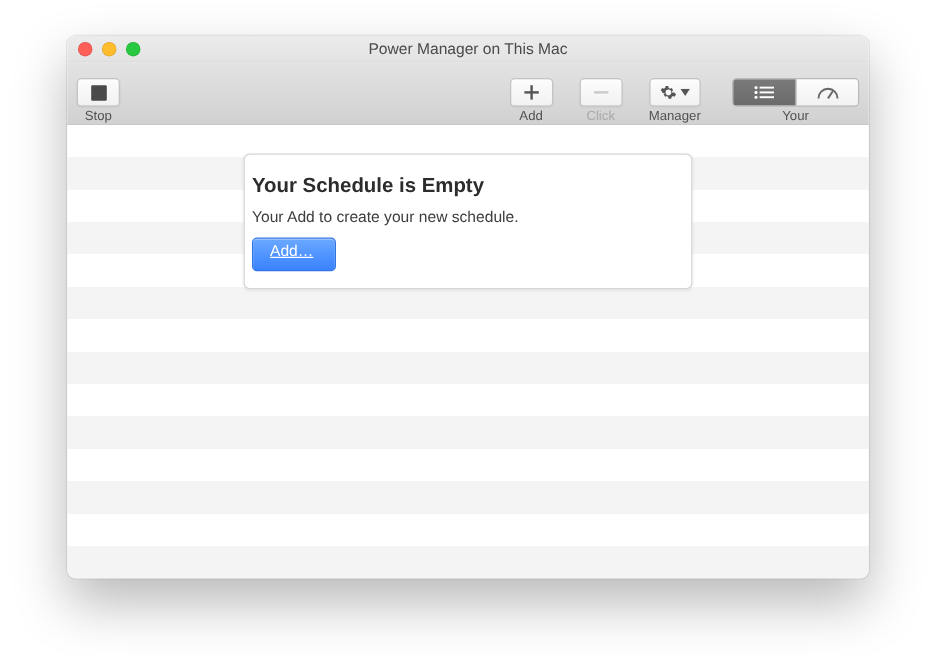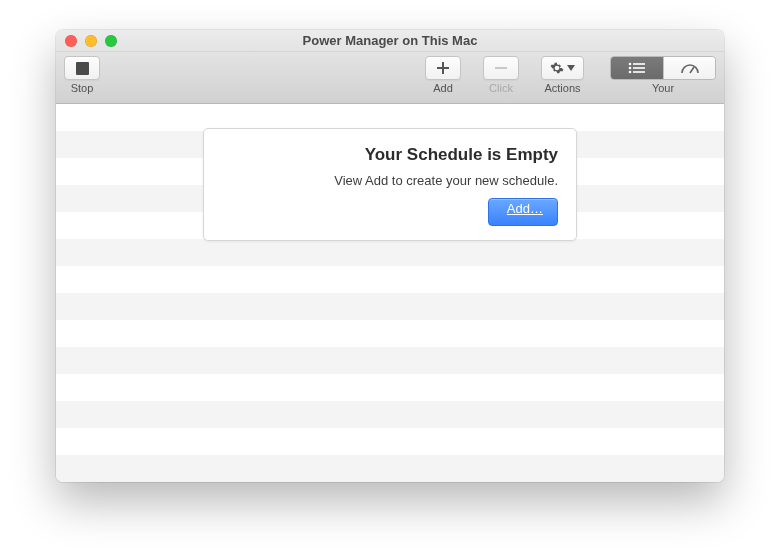--- a/index.html
+++ b/index.html
@@ -43,28 +43,27 @@
   .tl.red { background: #ff5f57; box-shadow: inset 0 0 0 0.5px rgba(0,0,0,0.15);}
   .tl.yellow { background: #ffbd2e; box-shadow: inset 0 0 0 0.5px rgba(0,0,0,0.15);}
   .tl.green { background: #28c940; box-shadow: inset 0 0 0 0.5px rgba(0,0,0,0.15);}
   .title {
     position: absolute;
     left: 0; right: 0;
     text-align: center;
     font-size: 13px;
     color: #4a4a4a;
     pointer-events: none;
-    font-weight: bold;
   }
   .toolbar {
     height: 52px;
     background: linear-gradient(#e3e3e3, #d1d1d1);
     border-bottom: 1px solid #b7b7b7;
     display: flex;
-    align-items: flex-start;
+    align-items: flex-end;
     padding: 4px 8px 0 8px;
     font-size: 11px;
     color: #525252;
   }
   .tb-group {
     display: flex;
     flex-direction: column;
     align-items: center;
   }
   .tb-label { margin-top: 2px; font-size: 11px; }
@@ -125,21 +124,21 @@
     position: absolute;
     left: 50%;
     top: 24px;
     transform: translateX(-50%);
     width: 374px;
     background: #fff;
     border: 1px solid #d6d6d6;
     border-radius: 5px;
     box-shadow: 0 1px 3px rgba(0,0,0,0.06);
     padding: 16px 18px 14px 6px;
-    text-align: right;
+    text-align: left;
   }
   .panel h2 {
     font-size: 17px;
     font-weight: 700;
     color: #2c2c2c;
     margin-bottom: 8px;
   }
   .panel p {
     font-size: 13px;
     color: #3d3d3d;
@@ -208,21 +207,21 @@
         <div class="tbtn">
           <span class="gear-dd">
             <svg width="14" height="14" viewBox="0 0 24 24">
               <path fill="#555" d="M12 8a4 4 0 100 8 4 4 0 000-8zm9 4a7 7 0 01-.1 1.2l2.1 1.6-2 3.4-2.5-1a7 7 0 01-2 1.2l-.4 2.6h-4l-.4-2.6a7 7 0 01-2-1.2l-2.5 1-2-3.4 2.1-1.6A7 7 0 013 12a7 7 0 01.1-1.2L1 9.2l2-3.4 2.5 1a7 7 0 012-1.2L7.9 3h4l.4 2.6a7 7 0 012 1.2l2.5-1 2 3.4-2.1 1.6c.07.4.1.8.1 1.2z"></path>
             </svg>
             <svg width="8" height="6" viewBox="0 0 8 6">
               <path fill="#555" d="M0 0h8L4 6z"></path>
             </svg>
           </span>
         </div>
-        <div class="tb-label">Actions</div>
+        <div class="tb-label">Manager</div>
       </div>
     </div>
 
     <div class="tb-spacer" style="max-width:26px;"></div>
 
     <div class="tb-group">
       <div class="seg">
         <div class="segbtn active">
           <svg width="18" height="12" viewBox="0 0 18 12">
             <g fill="#fff">
@@ -244,18 +243,18 @@
       </div>
       <div class="tb-label">Your</div>
     </div>
 
   </div>
 
   <div class="content">
     <div class="stripes"></div>
     <div class="panel">
       <h2>Your Schedule is Empty</h2>
-      <p>View Add to create your new schedule.</p>
+      <p>Your Add to create your new schedule.</p>
       <div class="primary-btn">Add…</div>
     </div>
   </div>
 
 </div>
 
 </body></html>

